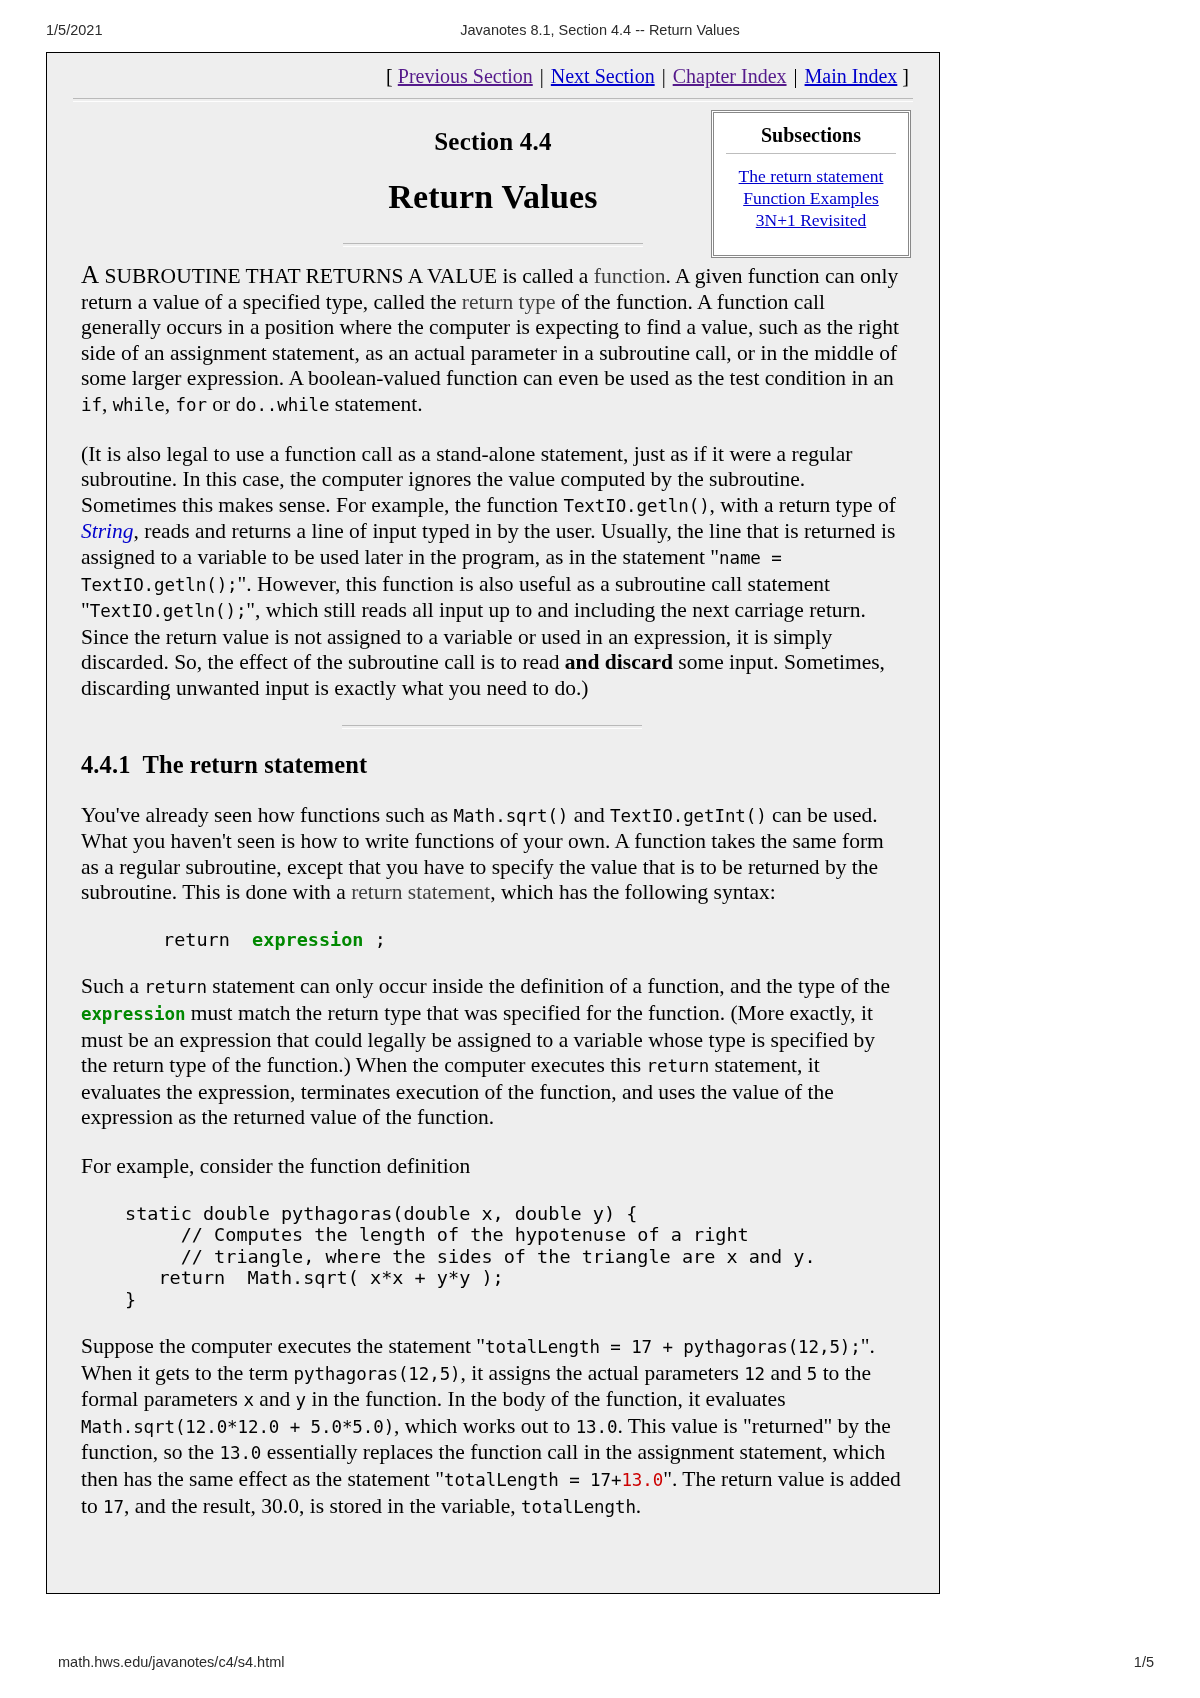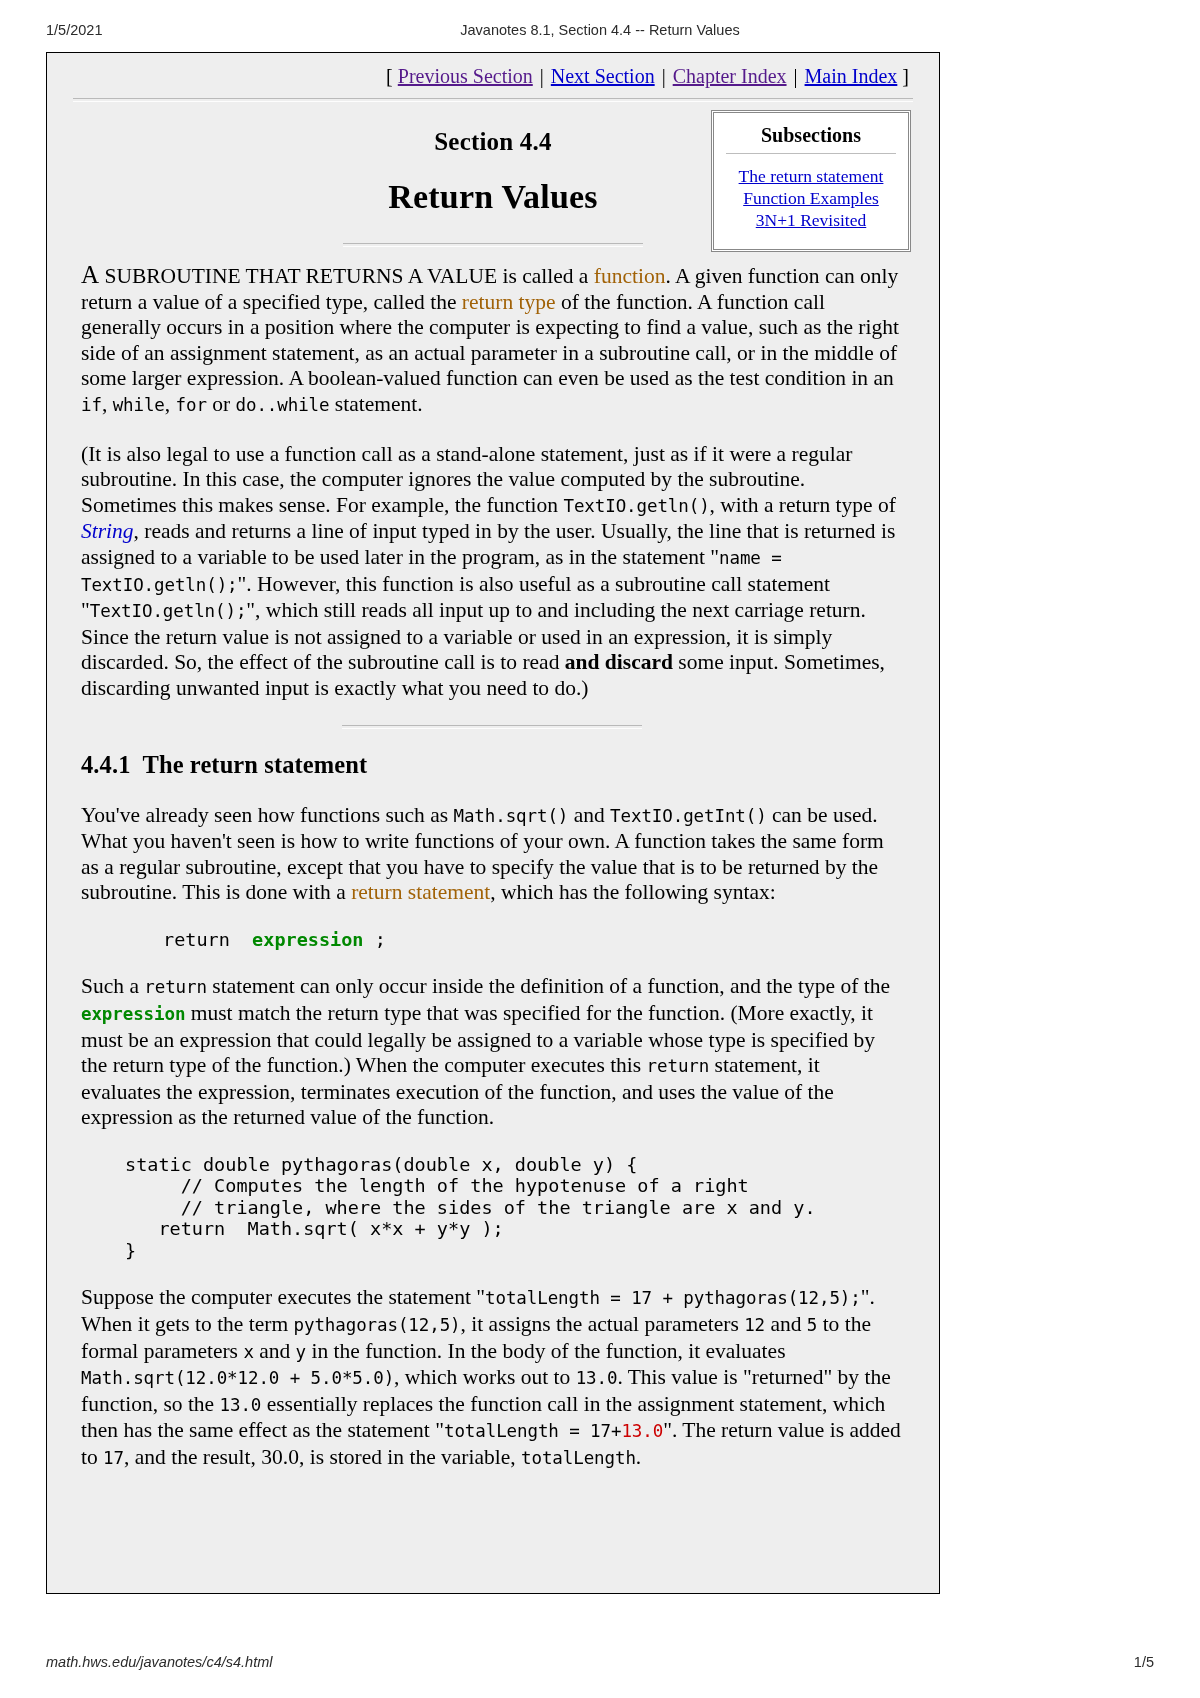--- a/index.html
+++ b/index.html
@@ -45,23 +45,22 @@
     bottom: 24px;
     left: 0;
     width: 1200px;
     height: 20px;
     font-family: "Liberation Sans", sans-serif;
     font-size: 14.5px;
     color: #2b2b2b;
   }
   .print-footer .pf-url {
     position: absolute;
-    left: 46px;
-    top: 0;
-    font-style: italic;
+    left: 58px;
+    top: 0;
   }
   .print-footer .pf-page {
     position: absolute;
     right: 46px;
     top: 0;
   }
 
   
   .page-frame {
     position: absolute;
@@ -133,21 +132,21 @@
   }
 
   
   .subsections-box {
     position: absolute;
     right: 2px;
     top: 8px;
     width: 200px;
     background: #ffffff;
     border: 3px double #888888;
-    padding: 6px 6px 18px 6px;
+    padding: 6px 6px 24px 6px;
     box-sizing: border-box;
     text-align: center;
   }
   .subsections-box .ss-head {
     font-size: 20px;
     font-weight: bold;
     padding: 5px 0 6px 0;
   }
   .subsections-box .ss-rule {
     height: 2px;
@@ -172,21 +171,21 @@
   p.para {
     font-size: 21.5px;
     line-height: 25.6px;
     margin: 0 0 23px 0;
     text-align: left;
   }
 
   .sc { font-variant: small-caps; }
   .bigcap { font-size: 25px; }
 
-  .kw { color: #a16207; }
+  .kw { color: #404040; }
   .code {
     font-family: "DejaVu Sans Mono", monospace;
     font-size: 17.5px;
     letter-spacing: -0.1px;
   }
   .code-red { color: #cc0000; }
   a.inline-link {
     color: #0000cc;
     font-style: italic;
     text-decoration: none;
@@ -269,20 +268,21 @@
       <div class="mid-rule"></div>
 
       <h2 class="subhead"><span class="hnum">4.4.1</span><span>The return statement</span></h2>
 
       <p class="para"><span>You've already seen how functions such as </span><span class="code">Math.sqrt()</span><span> and </span><span class="code">TextIO.getInt()</span><span> can be used. What you haven't seen is how to write functions of your own. A function takes the same form as a regular subroutine, except that you have to specify the value that is to be returned by the subroutine. This is done with a </span><span class="kw">return statement</span><span>, which has the following syntax:</span></p>
 
       <pre class="codeblock indent1"><span>return  </span><span class="grn">expression</span><span> ;</span></pre>
 
       <p class="para"><span>Such a </span><span class="code">return</span><span> statement can only occur inside the definition of a function, and the type of the </span><span class="code grn-b">expression</span><span> must match the return type that was specified for the function. (More exactly, it must be an expression that could legally be assigned to a variable whose type is specified by the return type of the function.) When the computer executes this </span><span class="code">return</span><span> statement, it evaluates the expression, terminates execution of the function, and uses the value of the expression as the returned value of the function.</span></p>
 
+      <p class="para">For example, consider the function definition</p>
 
       <pre class="codeblock indent2">static double pythagoras(double x, double y) {
      // Computes the length of the hypotenuse of a right
      // triangle, where the sides of the triangle are x and y.
    return  Math.sqrt( x*x + y*y );
 }</pre>
 
       <p class="para"><span>Suppose the computer executes the statement "</span><span class="code">totalLength = 17 + pythagoras(12,5);</span><span>". When it gets to the term </span><span class="code">pythagoras(12,5)</span><span>, it assigns the actual parameters </span><span class="code">12</span><span> and </span><span class="code">5</span><span> to the formal parameters </span><span class="code">x</span><span> and </span><span class="code">y</span><span> in the function. In the body of the function, it evaluates </span><span class="code">Math.sqrt(12.0*12.0 + 5.0*5.0)</span><span>, which works out to </span><span class="code">13.0</span><span>. This value is "returned" by the function, so the </span><span class="code">13.0</span><span> essentially replaces the function call in the assignment statement, which then has the same effect as the statement "</span><span class="code">totalLength = 17+</span><span class="code code-red">13.0</span><span>". The return value is added to </span><span class="code">17</span><span>, and the result, 30.0, is stored in the variable, </span><span class="code">totalLength</span><span>.</span></p>
 
     </div>

